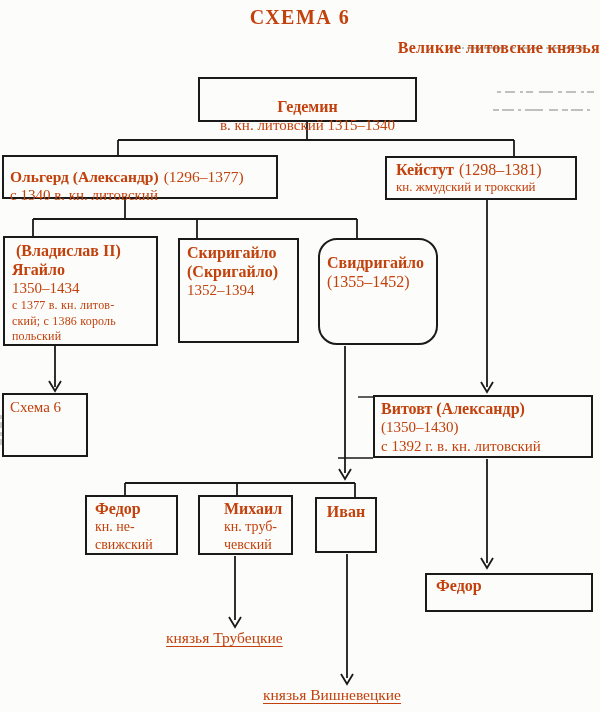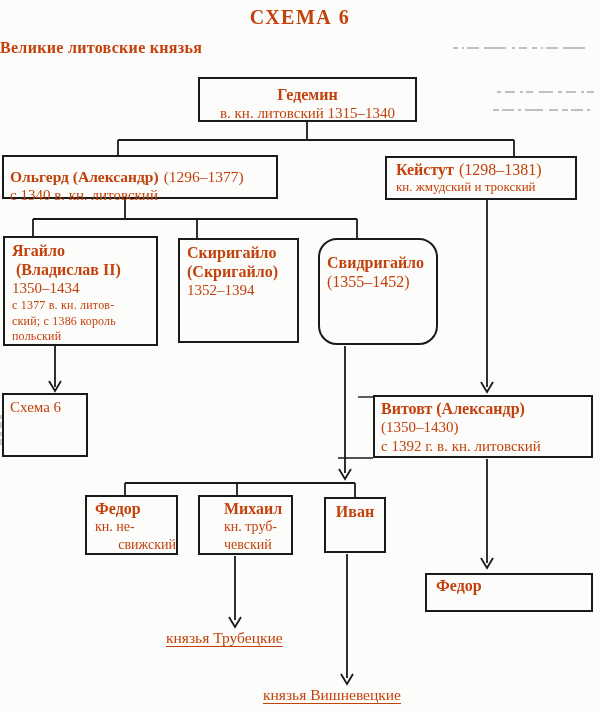--- a/index.html
+++ b/index.html
@@ -8,21 +8,21 @@
     background:#fcfcfa;overflow:hidden;
     font-family:"Liberation Serif","DejaVu Serif",serif;
     color:#c2410c;
   }
   .abs{position:absolute;}
   .page-title{
     left:0;top:6px;width:600px;text-align:center;
     font-size:20px;font-weight:bold;letter-spacing:1.5px;
   }
   .page-subtitle{
-    left:0;top:39px;width:600px;text-align:left;
+    left:0;top:39px;width:600px;text-align:right;
     font-size:16px;font-weight:bold;letter-spacing:.3px;
   }
   .node{
     position:absolute;border:2px solid #1a1a1a;background:#fcfcfa;
     box-sizing:border-box;line-height:19px;font-size:15px;
   }
   .b{font-weight:bold;}
   .t16{font-size:16px;}
   .t15{font-size:15px;}
   .t13{font-size:13px;line-height:16px;}
@@ -86,42 +86,42 @@
       <path d="M453,48 h134" stroke-dasharray="5 4 2 3 12 5 22 6 3 4 8 5"></path>
       <path d="M497,92 h101" stroke-dasharray="4 4 10 5 3 3 7 6 14 5"></path>
       <path d="M493,110 h99" stroke-dasharray="6 3 12 4 3 4 18 6 9 4"></path>
       <path d="M1,415 v34" stroke-dasharray="4 3 6 4" opacity="0.8"></path>
     </g>
   </svg>
 
   <div class="abs page-title">СХЕМА 6</div>
   <div class="abs page-subtitle">Великие литовские князья</div>
 
-  <div class="node ctr" style="left:198px;top:77px;width:219px;height:45px;padding-top:6px;">
+  <div class="node ctr" style="left:198px;top:77px;width:219px;height:45px;padding-top:18px;">
     <div class="b t16">Гедемин</div>
     <div class="t15">в. кн. литовский 1315–1340</div>
   </div>
 
   <div class="node" style="left:2px;top:155px;width:276px;height:44px;padding:10px 0 0 6px;">
     <div style="font-size:15.5px;">
       <span class="b">Ольгерд (Александр)</span><span class="dates">(1296–1377)</span>
     </div>
     <div class="t15">с 1340 в. кн. литовский</div>
   </div>
 
   <div class="node" style="left:385px;top:156px;width:192px;height:44px;padding:2px 0 0 9px;">
     <div class="t16">
       <span class="b">Кейстут</span><span class="dates">(1298–1381)</span>
     </div>
     <div class="t13">кн. жмудский и трокский</div>
   </div>
 
   <div class="node" style="left:3px;top:236px;width:155px;height:110px;padding:3px 4px 0 7px;">
+    <div class="b t16" style="padding-left:4px;">(Владислав II)</div>
     <div class="b t16">Ягайло</div>
-    <div class="b t16" style="padding-left:4px;">(Владислав II)</div>
     <div class="t15">1350–1434</div>
     <div class="small">с 1377 в. кн. литов-</div>
     <div class="small">ский; с 1386 король</div>
     <div class="small">польский</div>
   </div>
 
   <div class="node" style="left:178px;top:238px;width:121px;height:105px;padding:3px 2px 0 7px;">
     <div class="b t16">Скиригайло</div>
     <div class="b t16">(Скригайло)</div>
     <div class="t15">1352–1394</div>
@@ -138,30 +138,30 @@
 
   <div class="node" style="left:373px;top:395px;width:220px;height:63px;padding:2px 0 0 6px;">
     <div class="b t16">Витовт (Александр)</div>
     <div class="t15">(1350–1430)</div>
     <div class="t15">с 1392 г. в. кн. литовский</div>
   </div>
 
   <div class="node" style="left:85px;top:495px;width:93px;height:60px;padding:2px 0 0 8px;">
     <div class="b t16">Федор</div>
     <div style="font-size:14px;line-height:18px;">кн. не-</div>
-    <div style="font-size:14px;line-height:18px;text-align:right;">свижский</div>
+    <div style="font-size:14px;line-height:18px;">свижский</div>
   </div>
 
   <div class="node" style="left:198px;top:495px;width:95px;height:60px;padding:2px 0 0 24px;">
     <div class="b t16">Михаил</div>
     <div style="font-size:14px;line-height:18px;">кн. труб-</div>
     <div style="font-size:14px;line-height:18px;">чевский</div>
   </div>
 
-  <div class="node ctr" style="left:324px;top:497px;width:62px;height:56px;padding-top:3px;">
+  <div class="node ctr" style="left:315px;top:497px;width:62px;height:56px;padding-top:3px;">
     <div class="b t16">Иван</div>
   </div>
 
   <div class="node" style="left:425px;top:573px;width:168px;height:39px;padding:1px 0 0 9px;">
     <div class="b t16" style="line-height:19px;">Федор</div>
   </div>
 
   <div class="freelabel" style="left:166px;top:629px;">князья Трубецкие</div>
   <div class="freelabel" style="left:263px;top:686px;">князья Вишневецкие</div>
 

